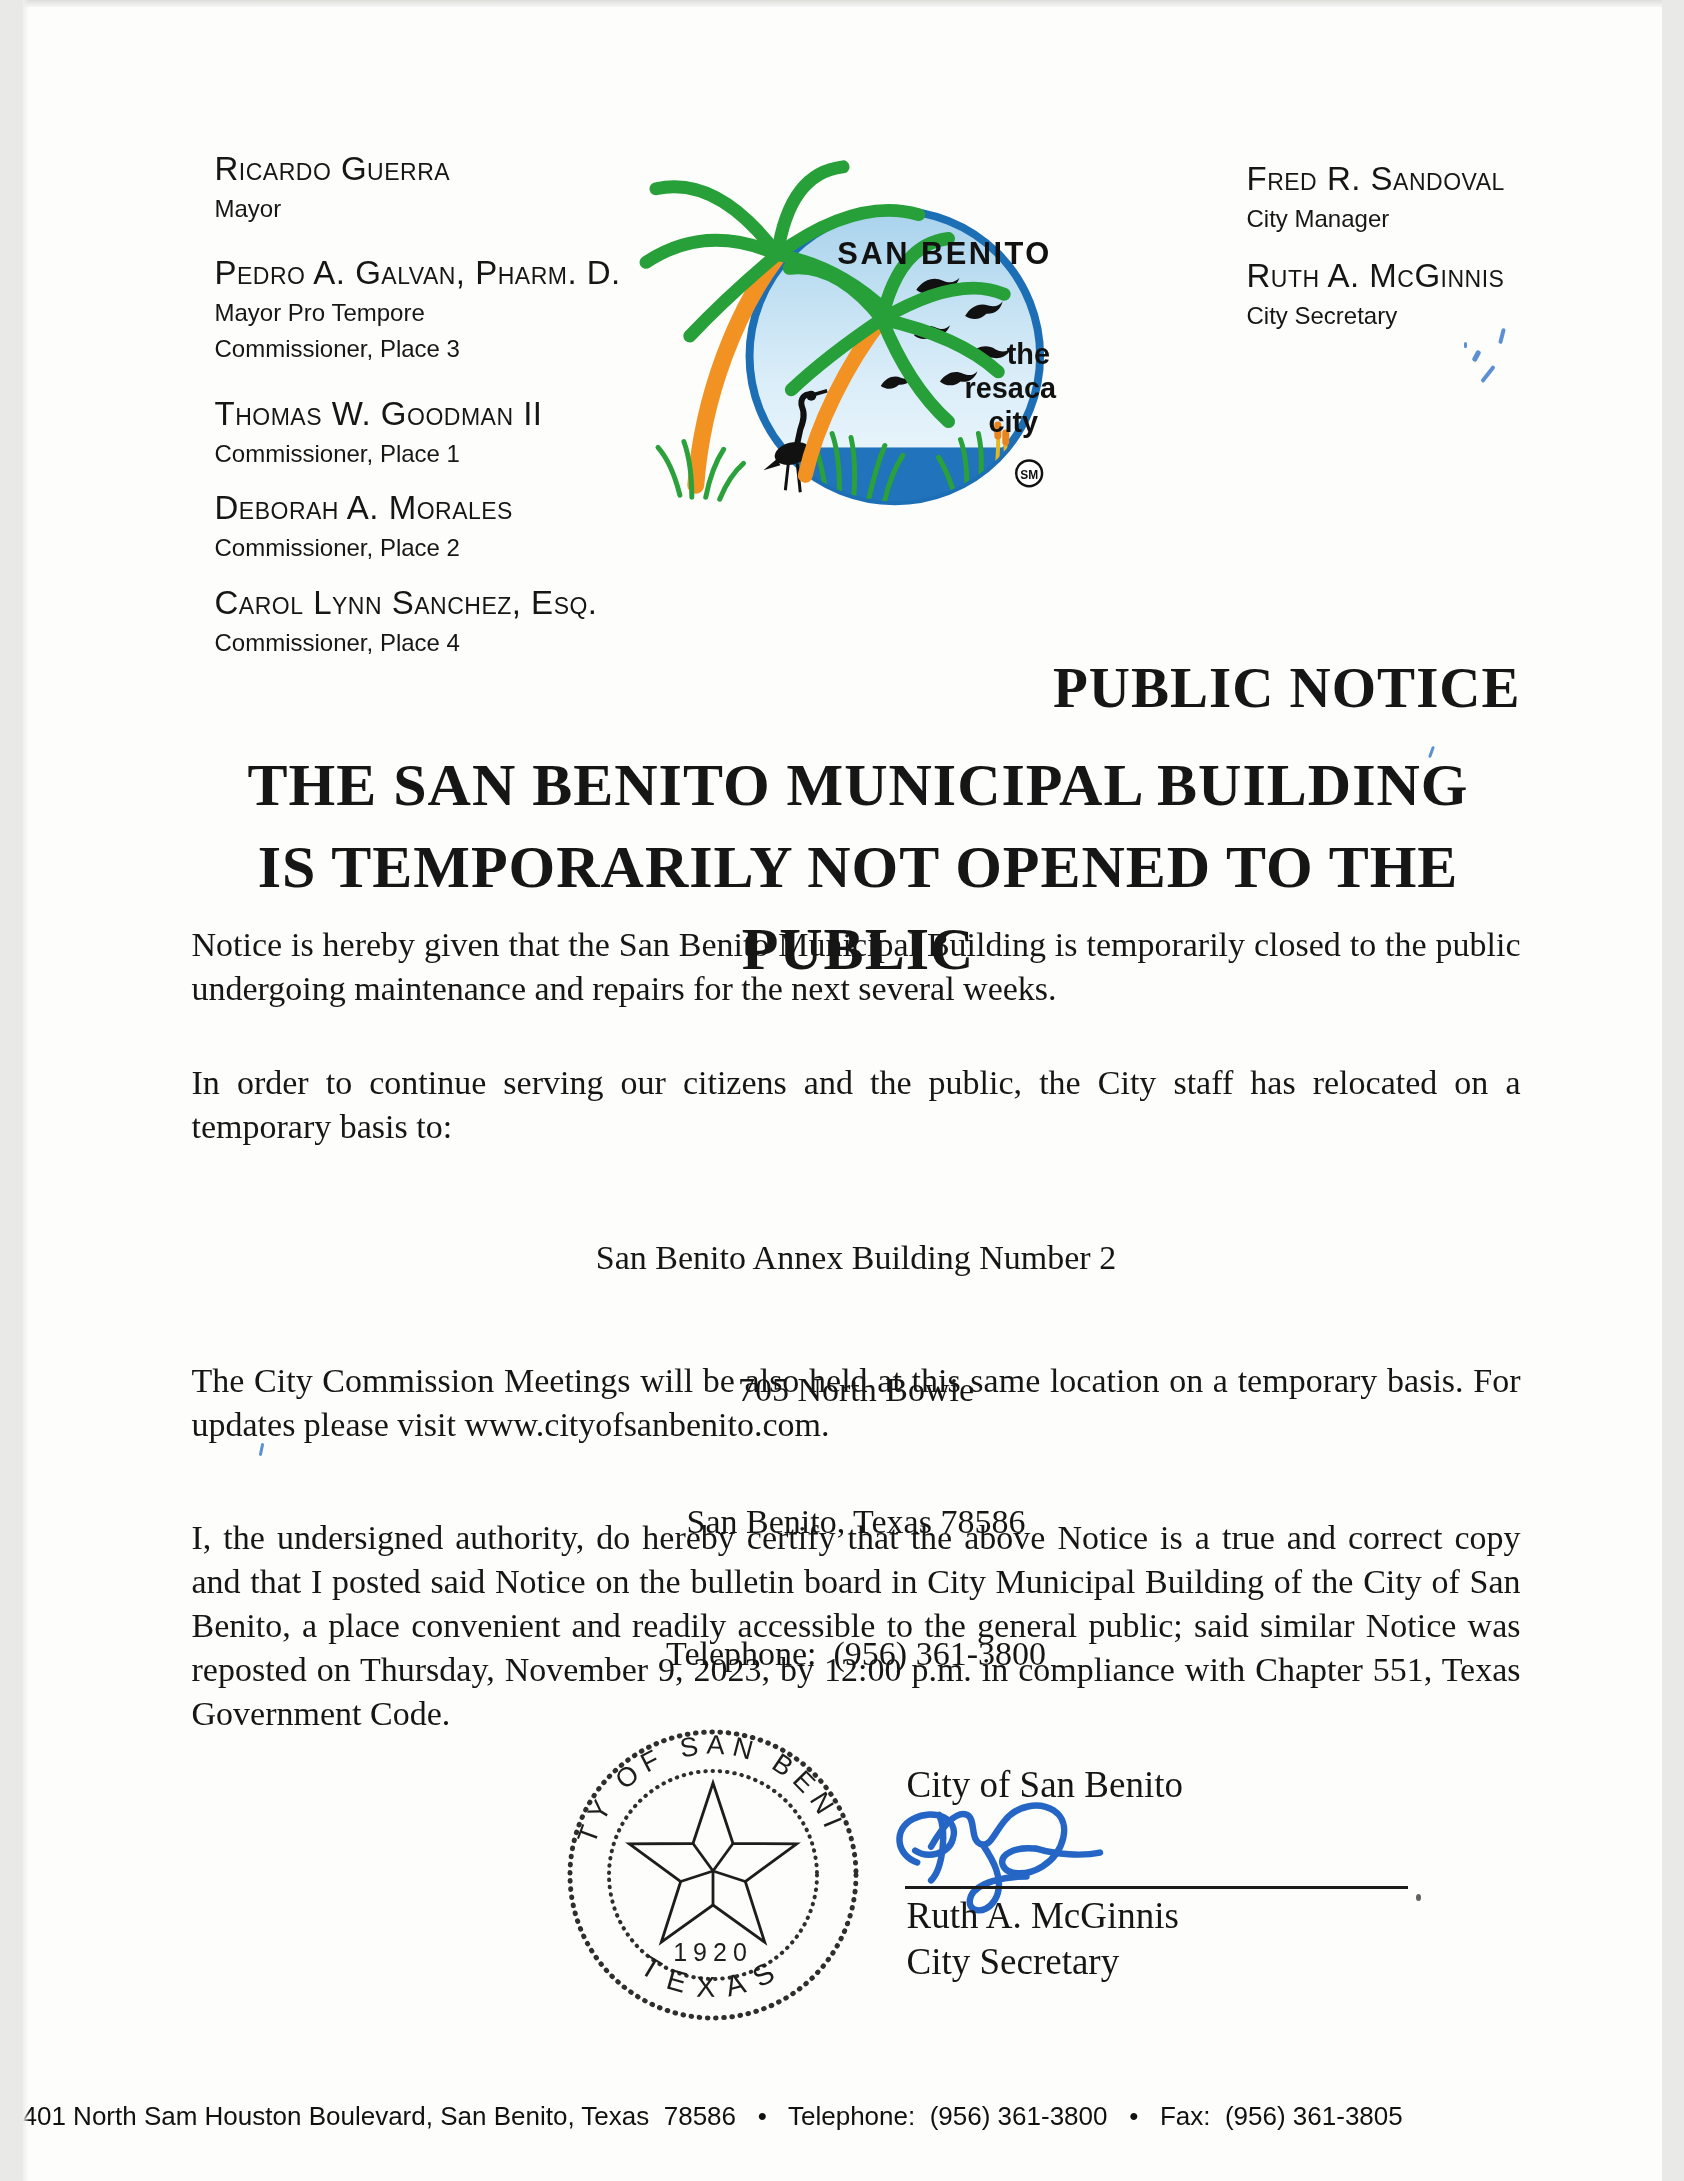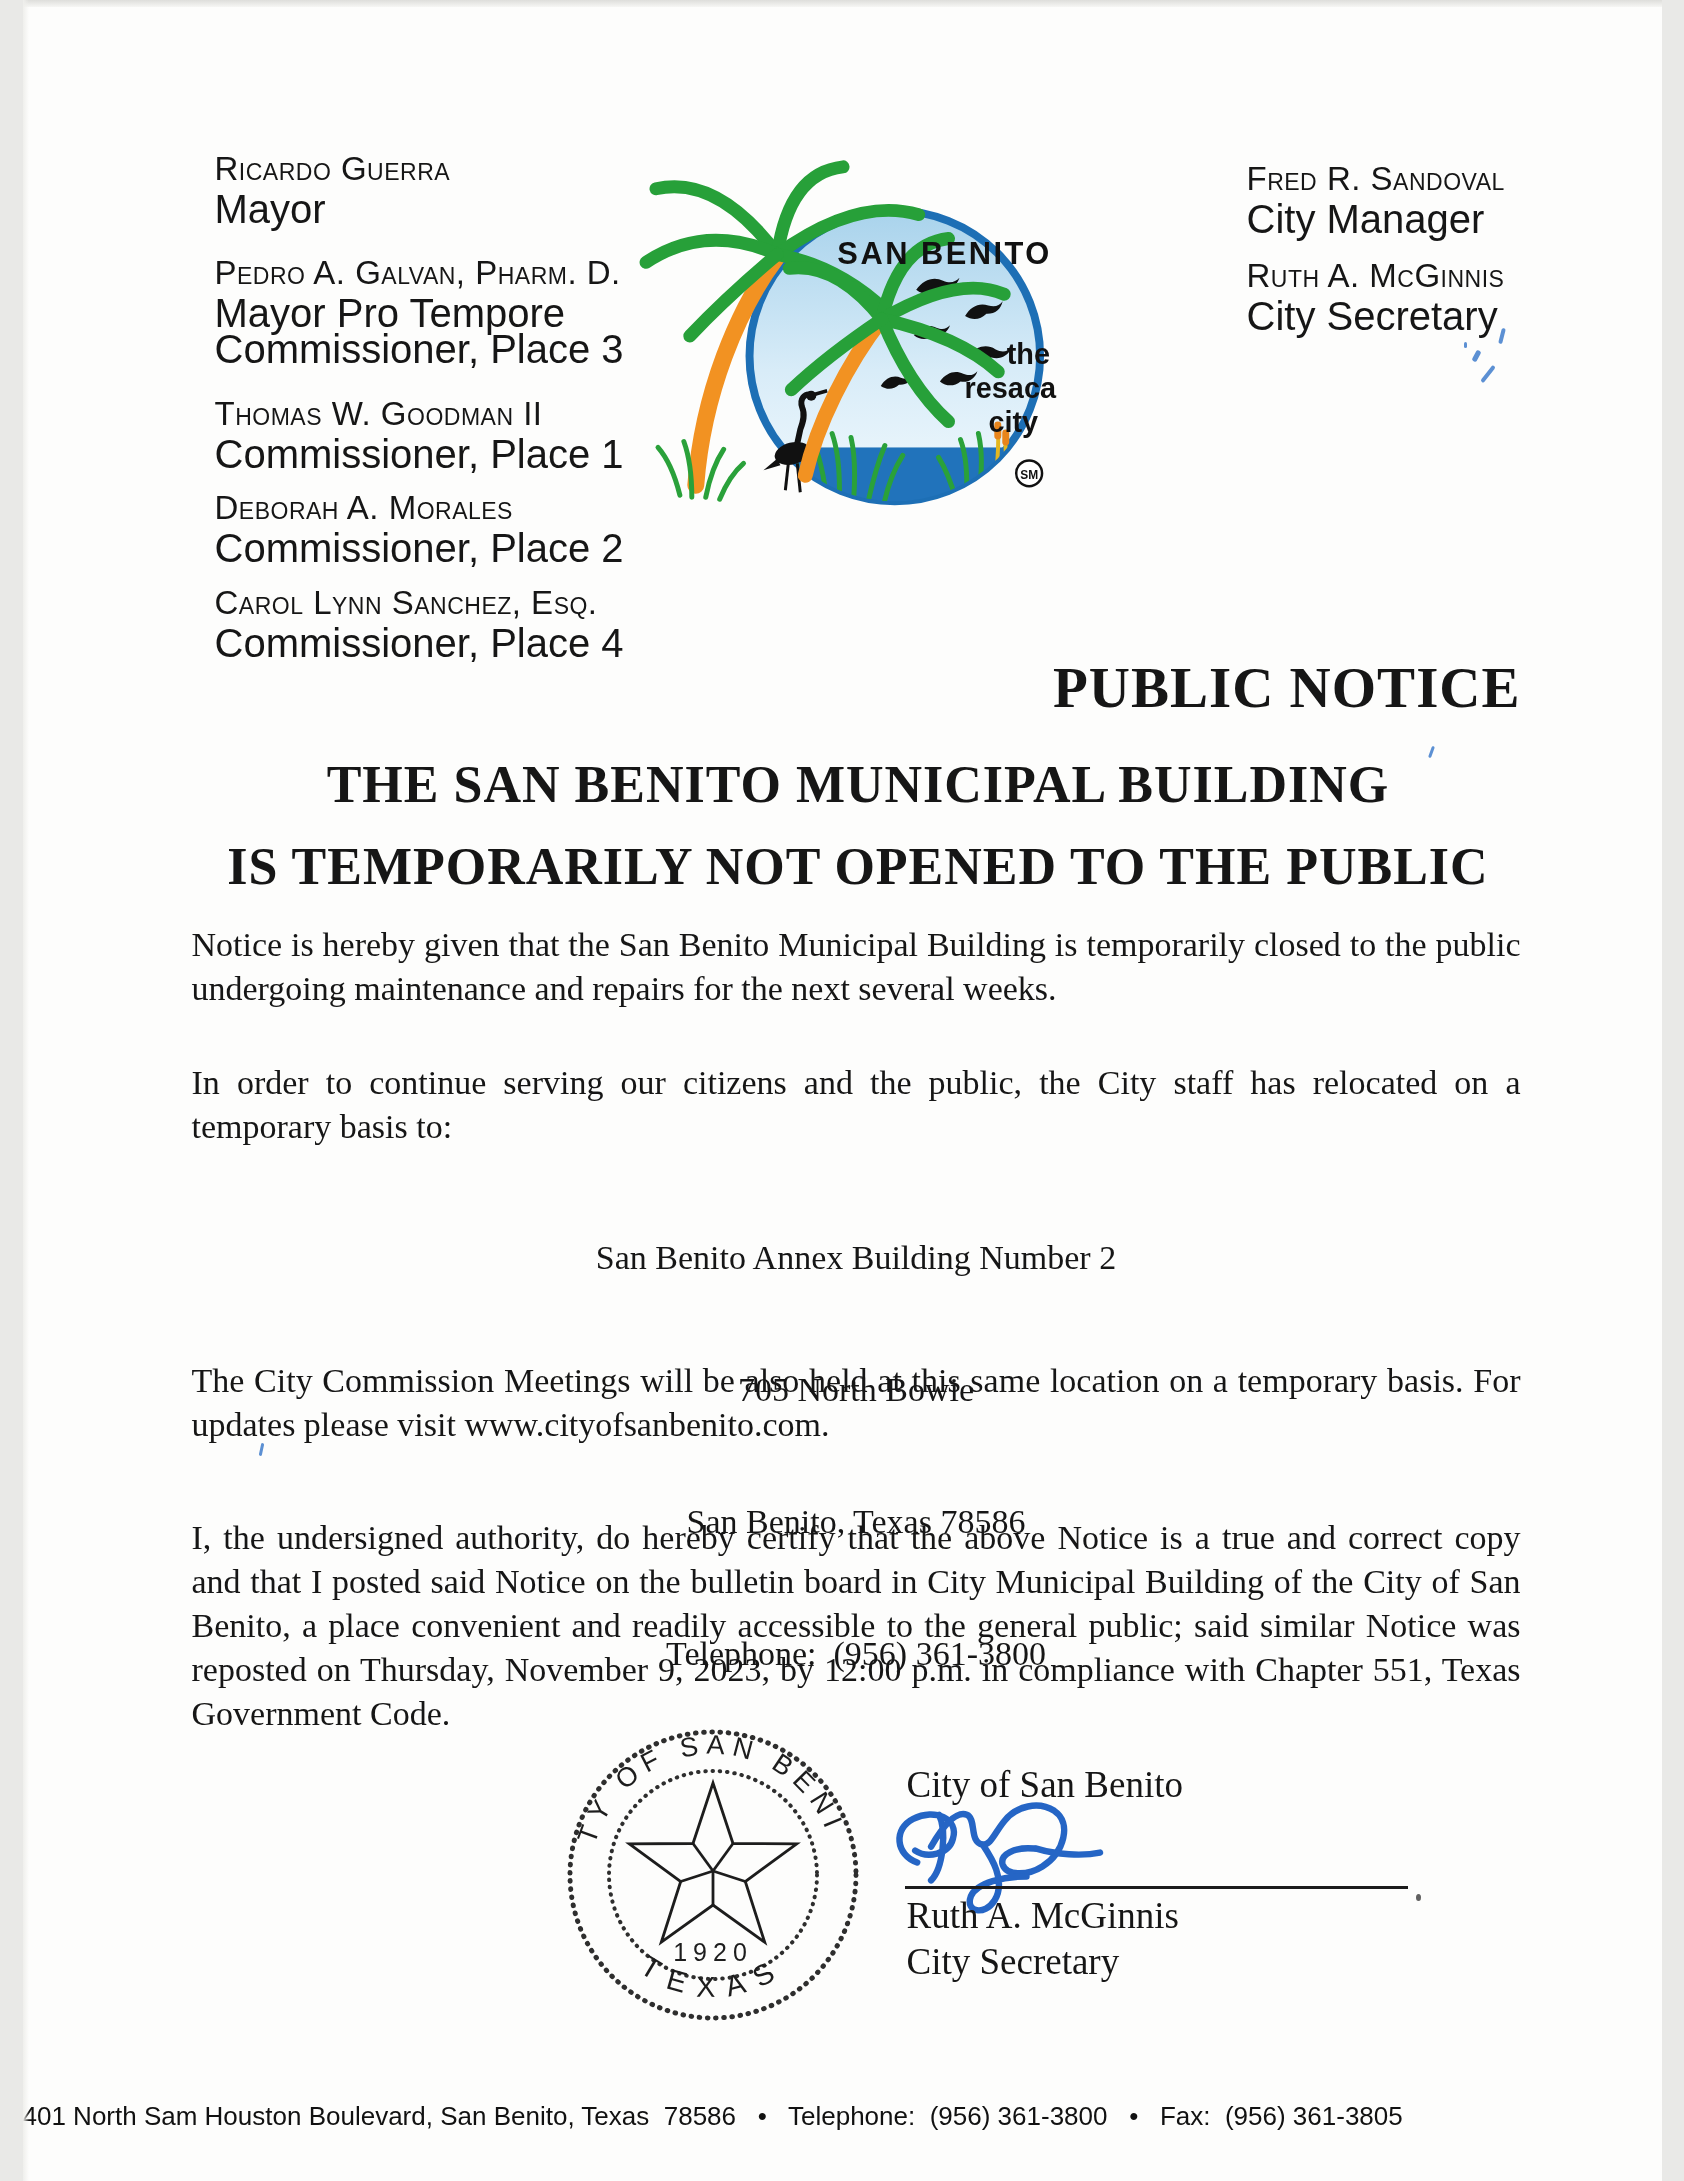--- a/index.html
+++ b/index.html
@@ -14,29 +14,29 @@
     background:linear-gradient(90deg,#efefec,rgba(255,255,255,0));}
 
   
   .officials{position:absolute;font-family:"Liberation Sans",sans-serif;font-size:30px;line-height:36px;}
   .officials-left{left:192px;top:0;width:468px;}
   .officials-right{left:1224px;top:0;width:428px;}
   .official-group{position:absolute;left:0;}
   .og1{top:151px}.og2{top:255px}.og3{top:396px}.og4{top:490px}.og5{top:585px}
   .ogr1{top:161px}.ogr2{top:258px}
   .official-name{font-variant:small-caps;font-size:33px;letter-spacing:0.5px;margin-bottom:4px;}
-  .official-role{font-size:40px;}
+  .official-role{font-size:24px;}
 
   .logo-wrap{position:absolute;left:605px;top:135px;width:454px;height:404px;}
 
   
   .notice-title{position:absolute;left:169px;width:1329px;top:655px;text-align:right;
     font-weight:bold;font-size:57px;letter-spacing:1px;}
   .notice-heading{position:absolute;left:129px;width:1413px;top:744px;text-align:center;
-    font-weight:bold;font-size:52px;line-height:82px;letter-spacing:1px;}
+    font-weight:bold;font-size:60px;line-height:82px;letter-spacing:1px;}
   .bodytext{position:absolute;left:169px;width:1329px;font-size:34px;line-height:44px;
     text-align:justify;}
   .p1{top:923px}.p2{top:1061px}.p3{top:1359px}
   .address{position:absolute;left:169px;width:1329px;top:1148px;text-align:center;
     font-size:34px;line-height:44px;white-space:pre-wrap;}
   .cert-title{position:absolute;left:169px;width:1329px;top:1471px;text-align:center;
     font-size:35px;text-decoration:underline;letter-spacing:0.5px;}
   .cert-body{top:1516px}
 
   

